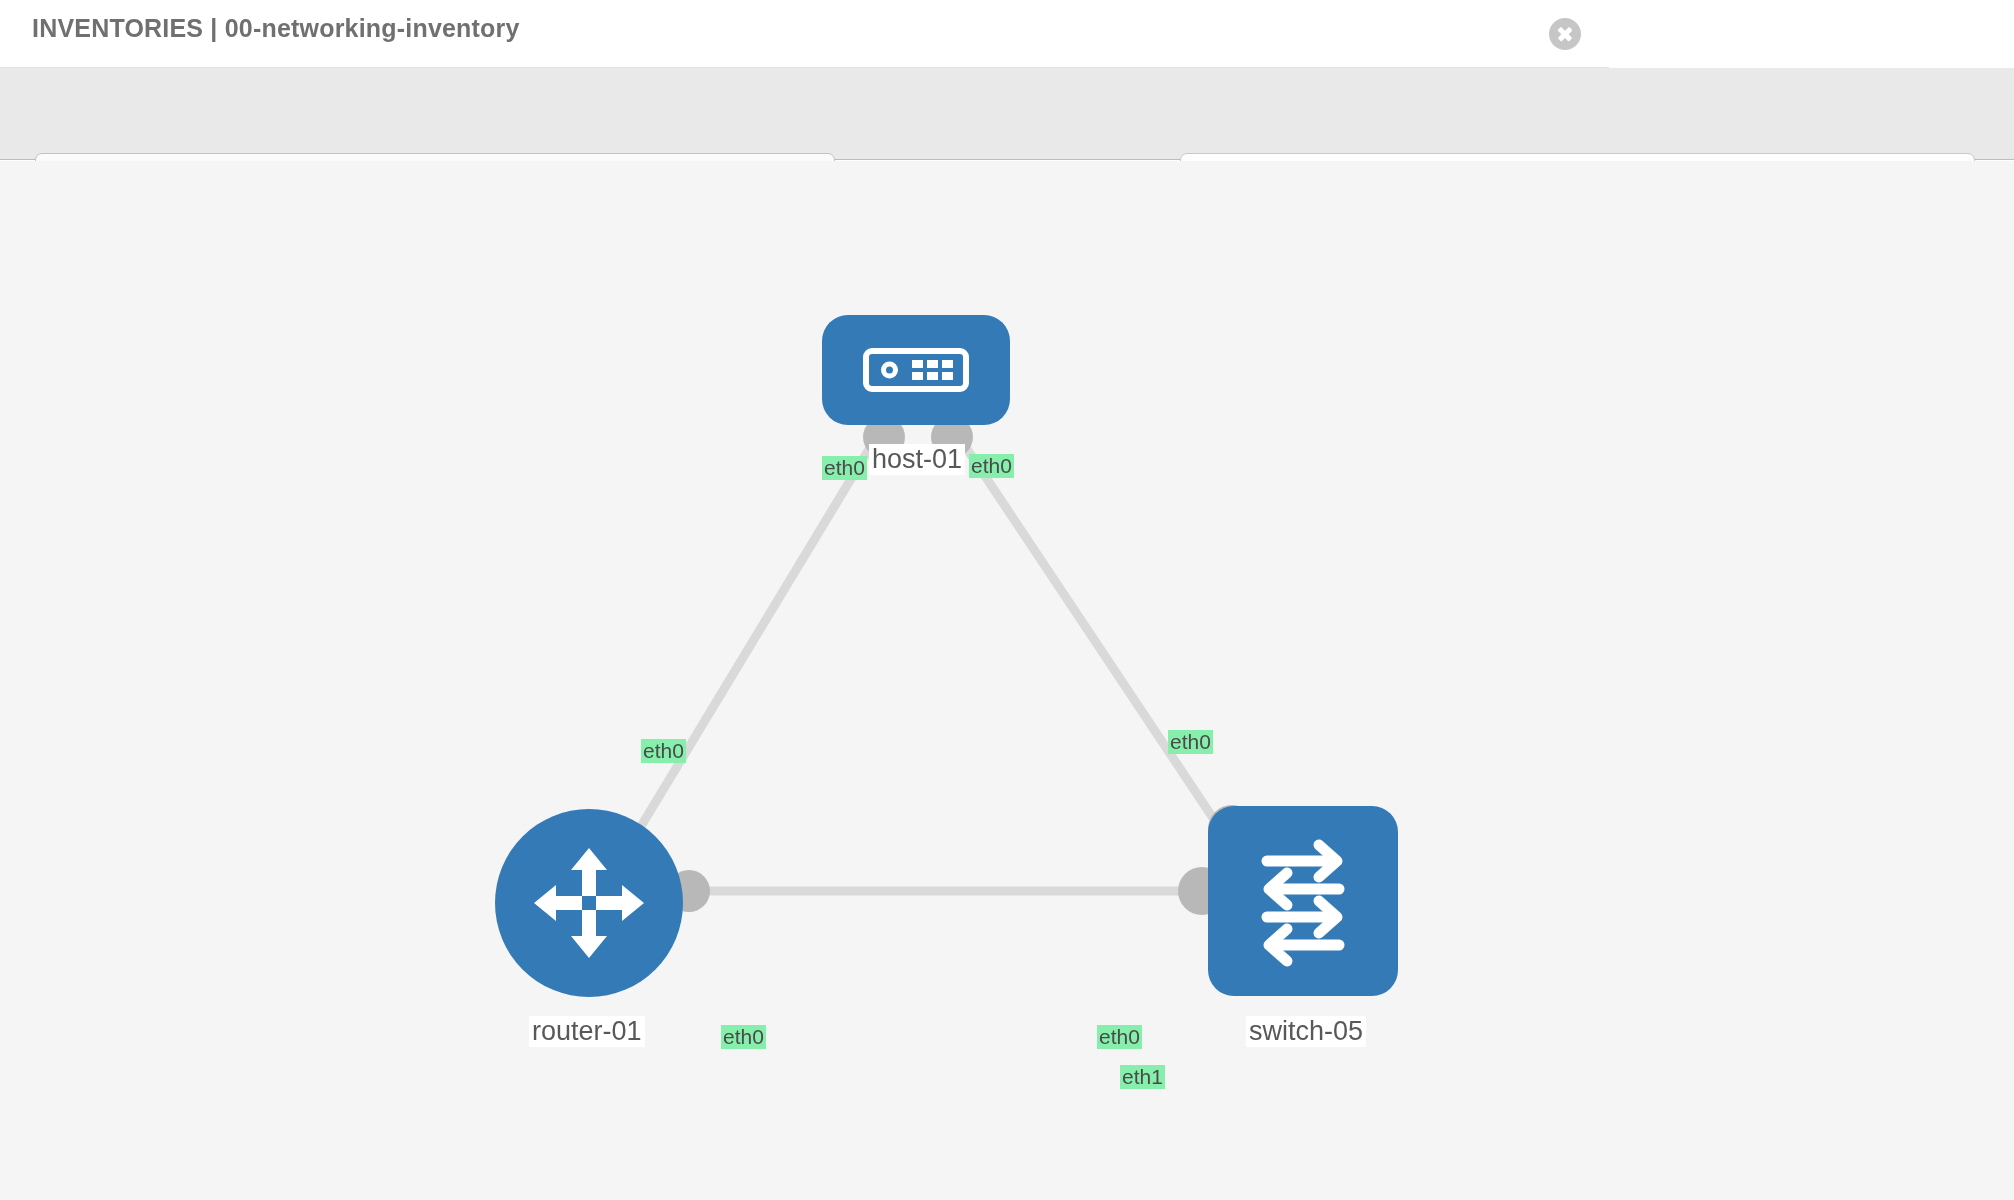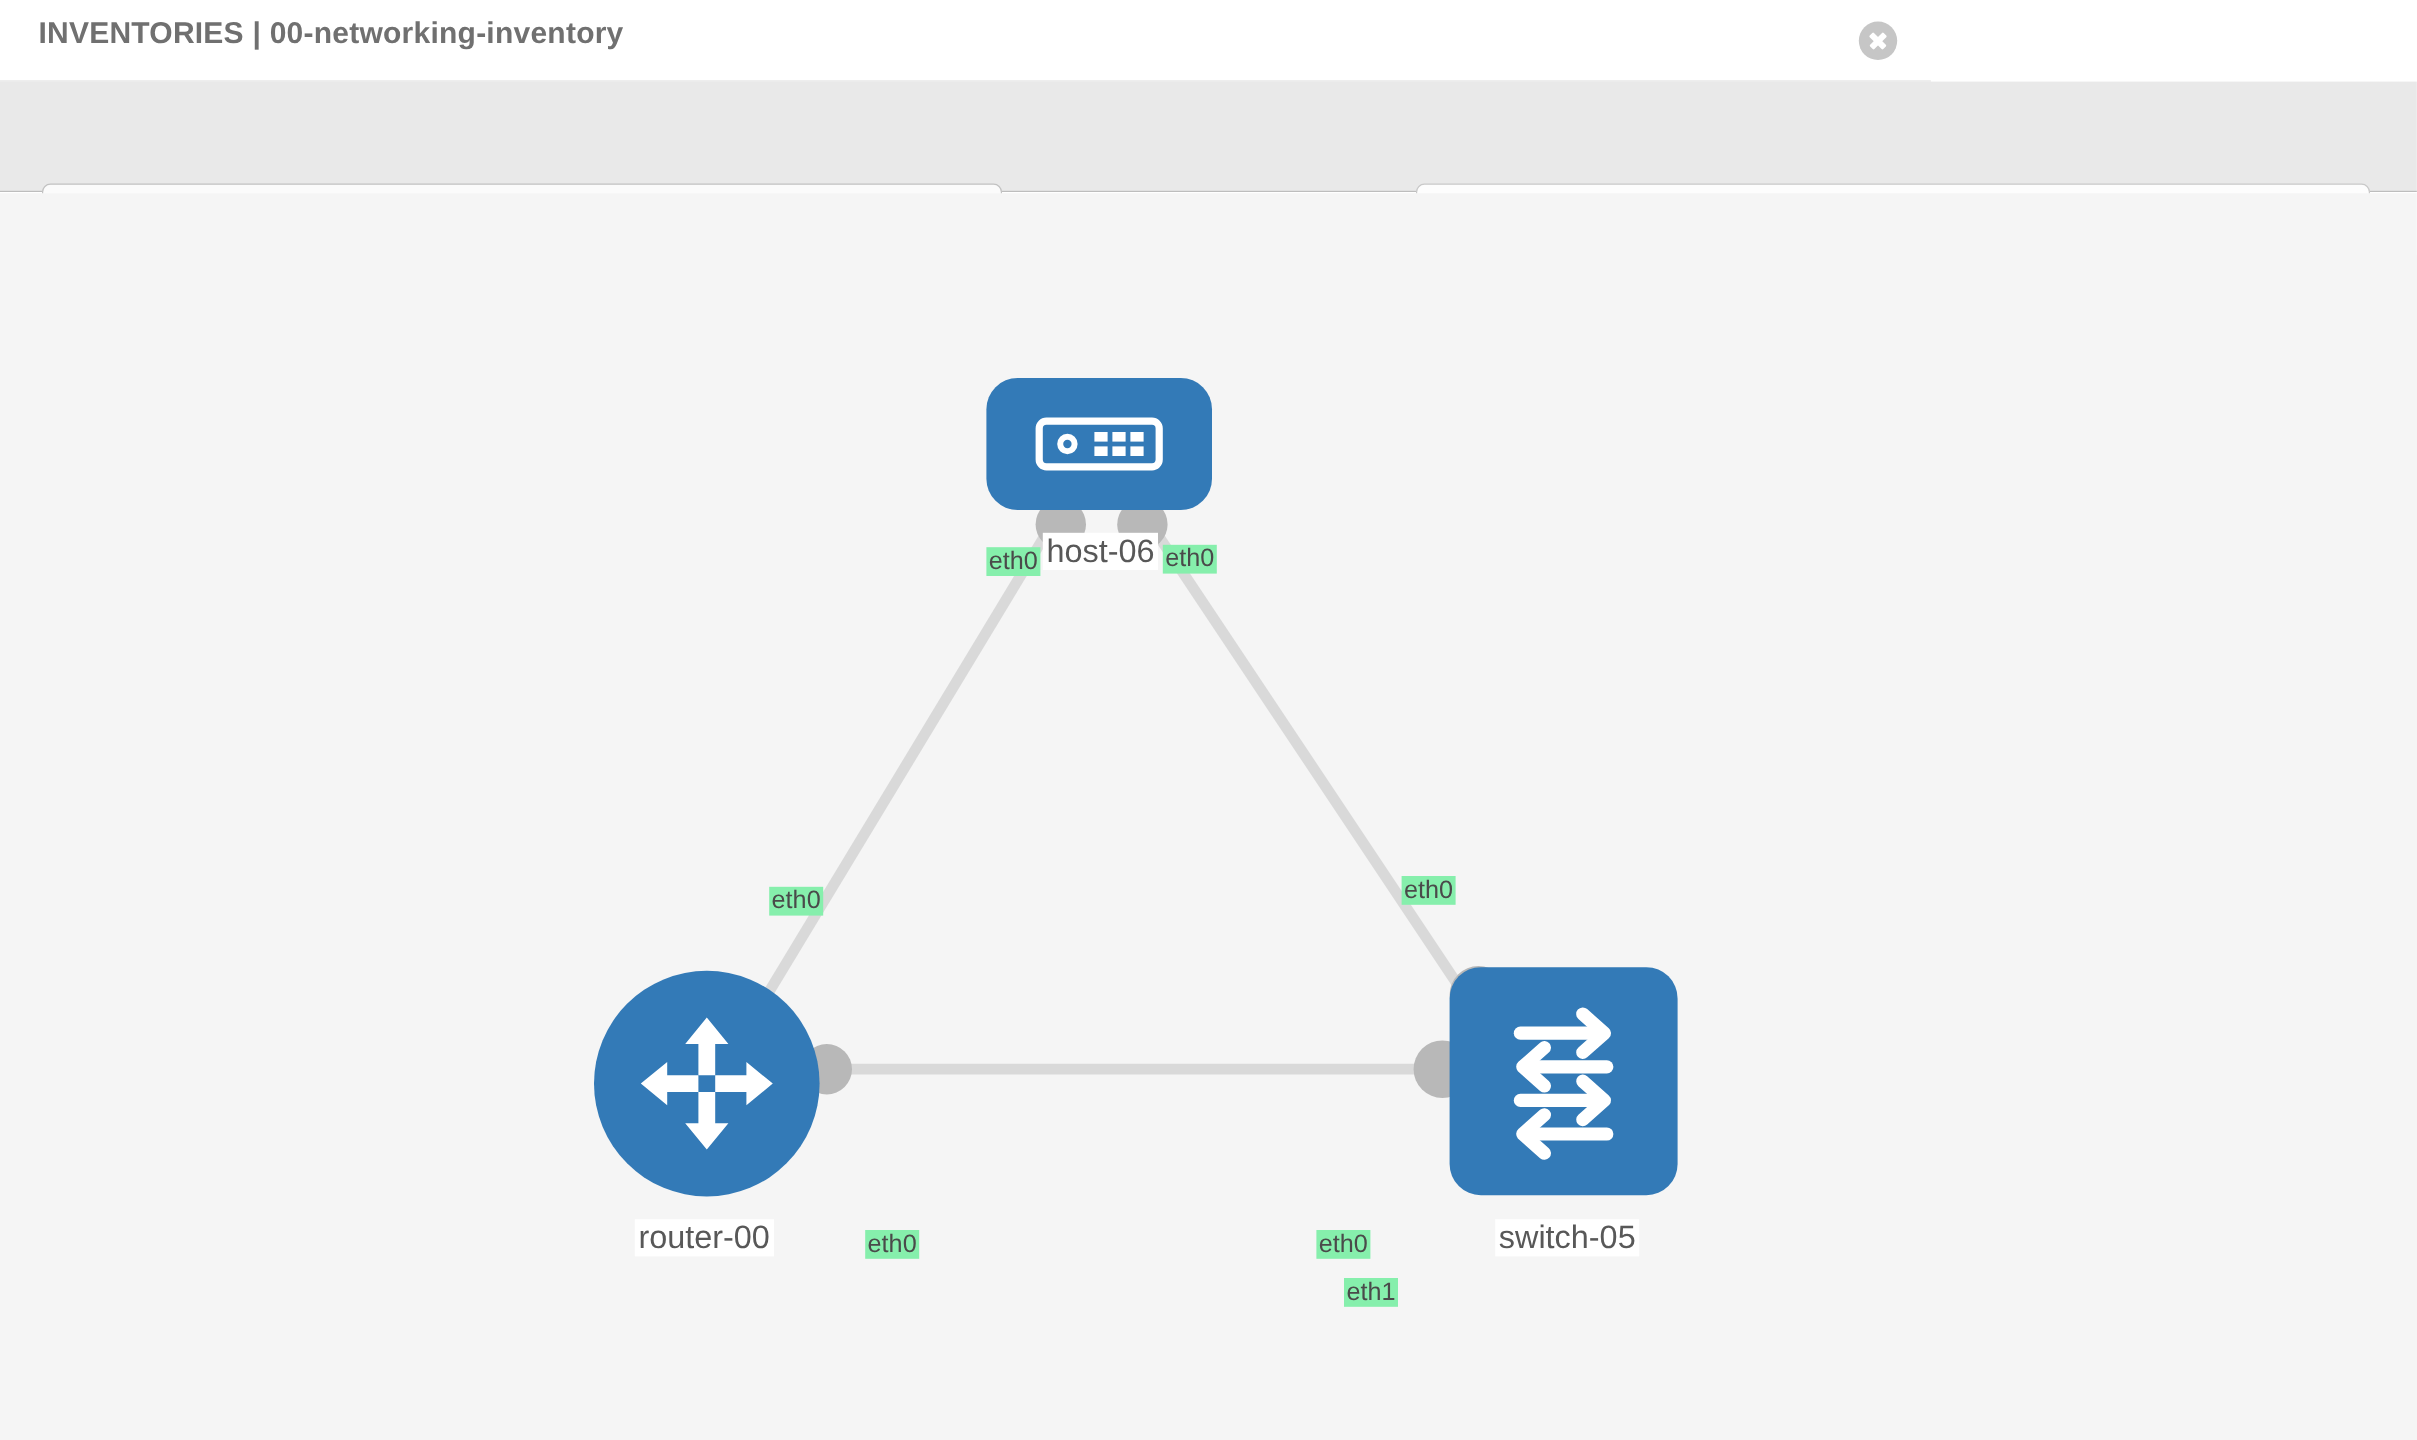--- a/index.html
+++ b/index.html
@@ -273,22 +273,22 @@
         <path d="M102 54H34"></path>
           <path d="M50 38 32 54l18 16"></path>
         <path d="M30 82h68"></path>
           <path d="M82 66l18 16-18 16"></path>
         <path d="M102 110H34"></path>
           <path d="M50 94 32 110l18 16"></path>
       </g>
     </svg>
   </div>
 
-  <div class="node-label label-host">host-06</div>
-  <div class="node-label label-router">router-00</div>
+  <div class="node-label label-host">host-01</div>
+  <div class="node-label label-router">router-01</div>
   <div class="node-label label-switch">switch-05</div>
 
   <div class="if-label if-host-left">eth0</div>
   <div class="if-label if-host-right">eth0</div>
   <div class="if-label if-router-up">eth0</div>
   <div class="if-label if-switch-up">eth0</div>
   <div class="if-label if-router-r">eth0</div>
   <div class="if-label if-switch-l0">eth0</div>
   <div class="if-label if-switch-l1">eth1</div>
 

